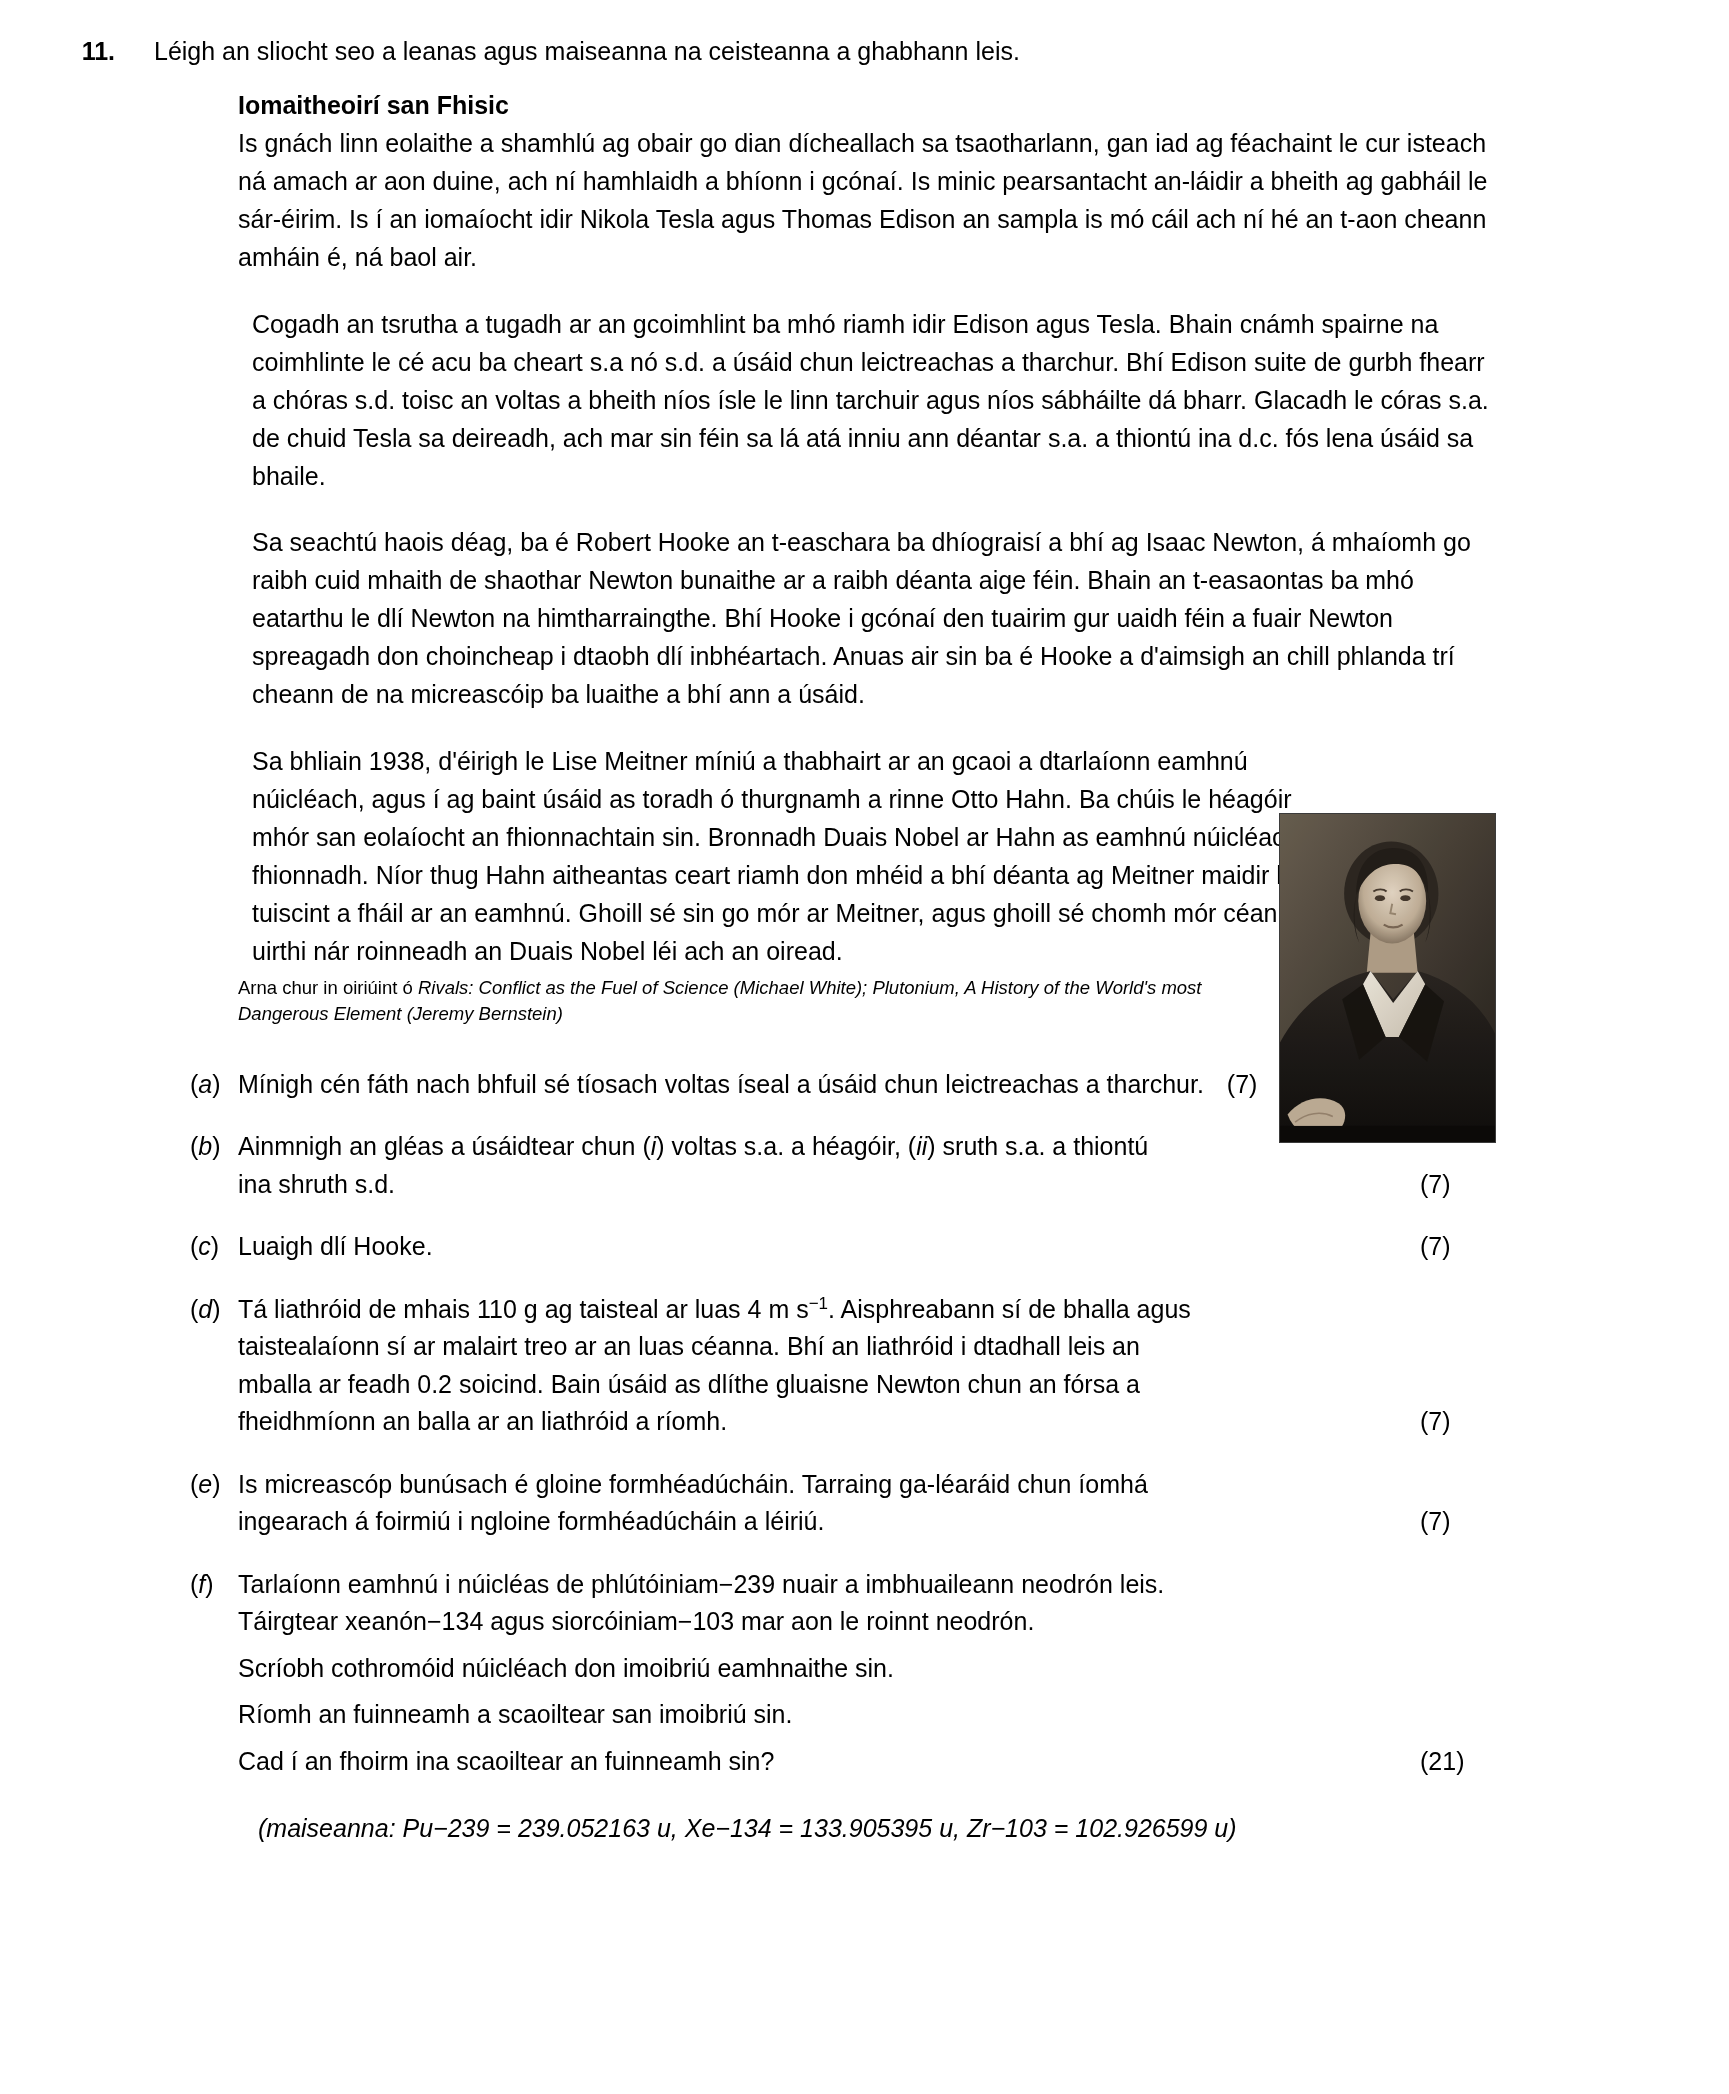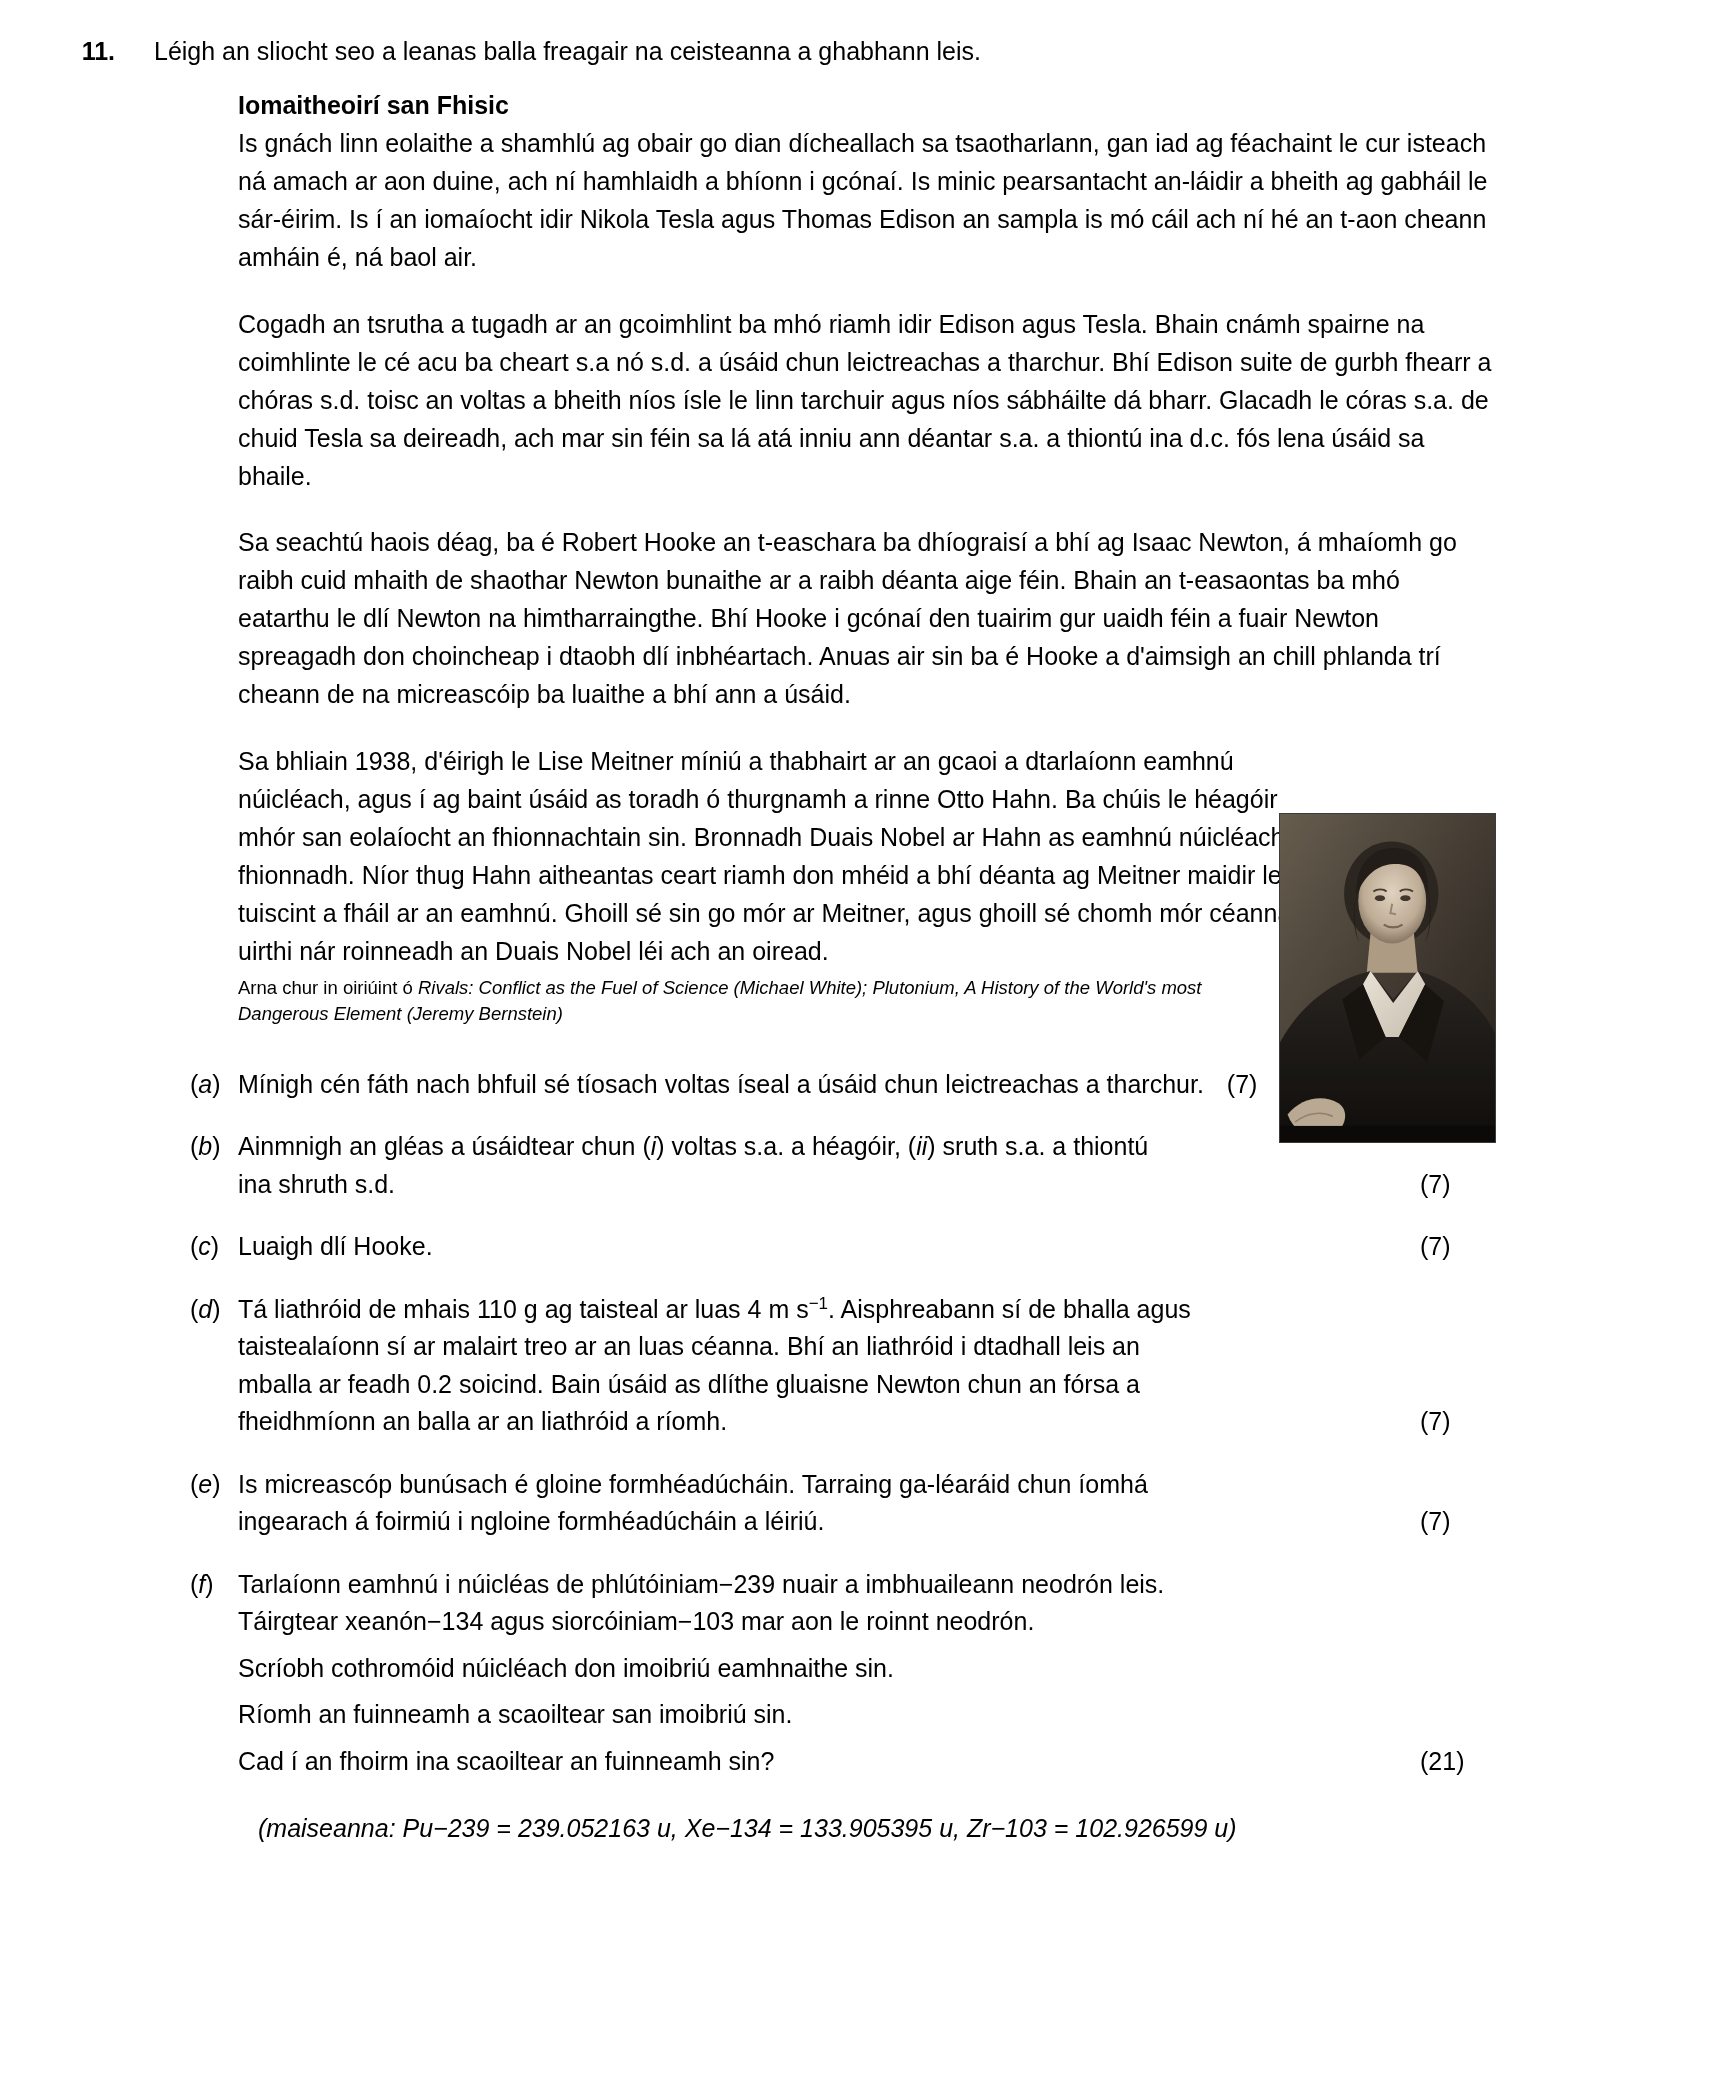--- a/index.html
+++ b/index.html
@@ -51,20 +51,21 @@
     margin-top: 17px;
   }
   .para {
     font-size: 25px;
     line-height: 1.52;
     margin-top: 0;
     max-width: 1398px;
   }
   .para + .para {
     margin-top: 28.5px;
+    margin-left: 14px;
   }
   .para.with-image {
     max-width: 1099px;
   }
   .attrib {
     font-size: 18.5px;
     line-height: 1.42;
     max-width: 1099px;
     margin-top: 5.7px;
   }
@@ -147,21 +148,21 @@
     position: relative;
   }
 </style>
 </head>
 <body>
 
 <div class="page">
 
   <div class="q-head">
     <div class="q-num">11.</div>
-    <div class="q-head-text">Léigh an sliocht seo a leanas balla freagair na ceisteanna a ghabhann leis.</div>
+    <div class="q-head-text">Léigh an sliocht seo a leanas agus maiseanna na ceisteanna a ghabhann leis.</div>
   </div>
 
   <div class="body-indent">
     <div class="passage-title">Iomaitheoirí san Fhisic</div>
     <div class="para">Is gnách linn eolaithe a shamhlú ag obair go dian dícheallach sa tsaotharlann, gan iad ag féachaint le cur isteach ná amach ar aon duine, ach ní hamhlaidh a bhíonn i gcónaí.  Is minic pearsantacht an-láidir a bheith ag gabháil le sár-éirim.  Is í an iomaíocht idir Nikola Tesla agus Thomas Edison an sampla is mó cáil ach ní hé an t-aon cheann amháin é, ná baol air.</div>
     <div class="para">Cogadh an tsrutha a tugadh ar an gcoimhlint ba mhó riamh idir Edison agus Tesla.  Bhain cnámh spairne na coimhlinte le cé acu ba cheart s.a nó s.d. a úsáid chun leictreachas a tharchur.  Bhí Edison suite de gurbh fhearr a chóras s.d. toisc an voltas a bheith níos ísle le linn tarchuir agus níos sábháilte dá bharr.  Glacadh le córas s.a. de chuid Tesla sa deireadh, ach mar sin féin sa lá atá inniu ann déantar s.a. a thiontú ina d.c. fós lena úsáid sa bhaile.</div>
     <div class="para">Sa seachtú haois déag, ba é Robert Hooke an t-easchara ba dhíograisí a bhí ag Isaac Newton, á mhaíomh go raibh cuid mhaith de shaothar Newton bunaithe ar a raibh déanta aige féin. Bhain an t-easaontas ba mhó eatarthu le dlí Newton na himtharraingthe.  Bhí Hooke i gcónaí den tuairim gur uaidh féin a fuair Newton spreagadh don choincheap i dtaobh dlí inbhéartach.  Anuas air sin ba é Hooke a d'aimsigh an chill phlanda trí cheann de na micreascóip ba luaithe a bhí ann a úsáid.</div>
     <div class="para with-image">Sa bhliain 1938, d'éirigh le Lise Meitner míniú a thabhairt ar an gcaoi a dtarlaíonn eamhnú núicléach, agus í ag baint úsáid as toradh ó thurgnamh a rinne Otto Hahn.  Ba chúis le héagóir mhór san eolaíocht an fhionnachtain sin.  Bronnadh Duais Nobel ar Hahn as eamhnú núicléach a fhionnadh.  Níor thug Hahn aitheantas ceart riamh don mhéid a bhí déanta ag Meitner maidir le tuiscint a fháil ar an eamhnú.  Ghoill sé sin go mór ar Meitner, agus ghoill sé chomh mór céanna uirthi nár roinneadh an Duais Nobel léi ach an oiread.</div>
     <div class="attrib"><span>Arna chur in oiriúint ó </span><i>Rivals: Conflict as the Fuel of Science (Michael White); Plutonium, A History of the World's most</i><br><i>Dangerous Element (Jeremy Bernstein)</i></div>
   </div>

